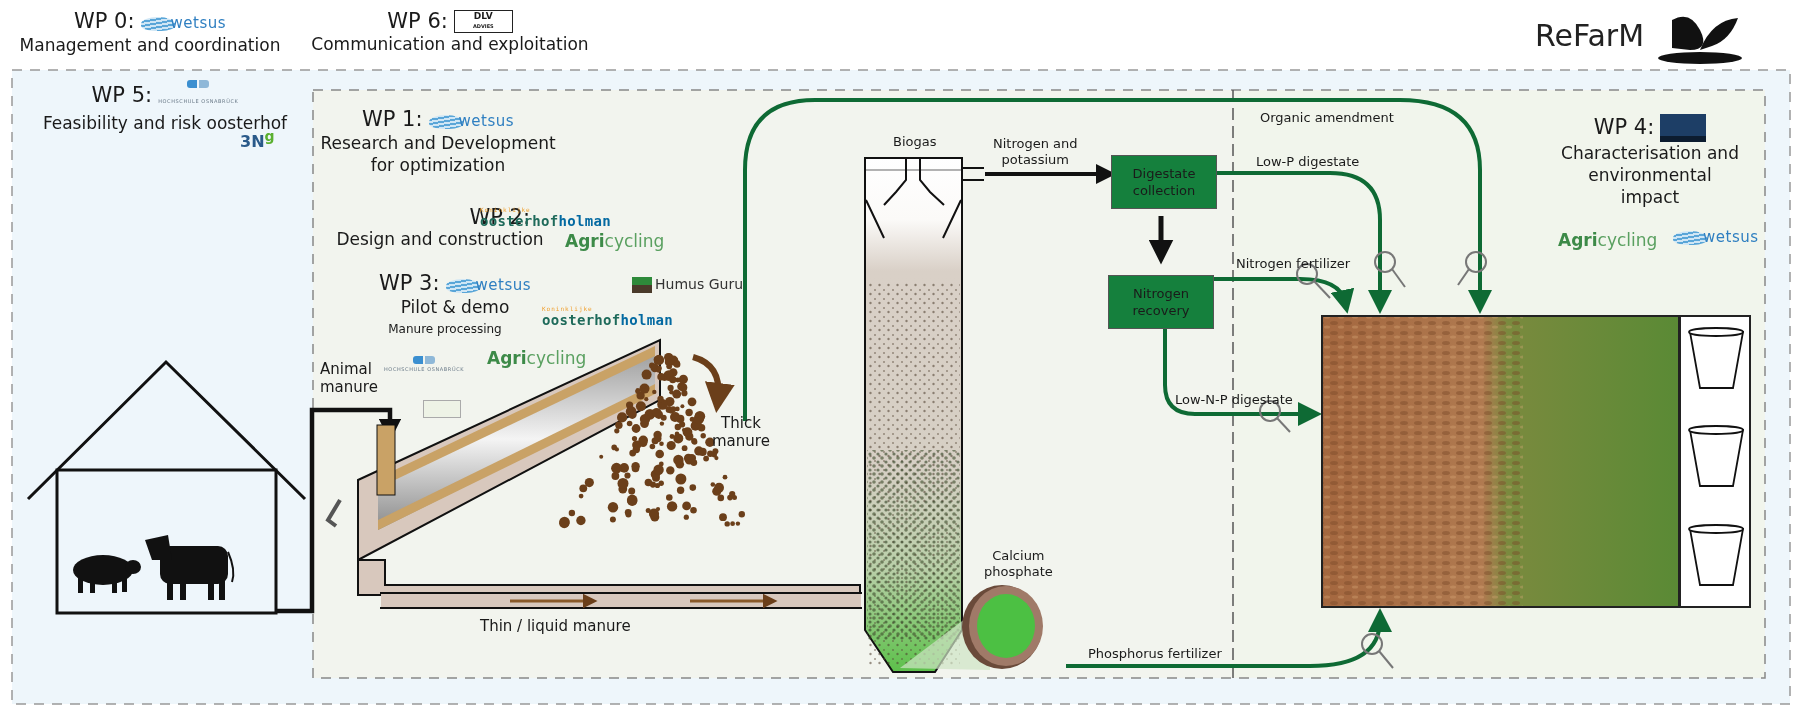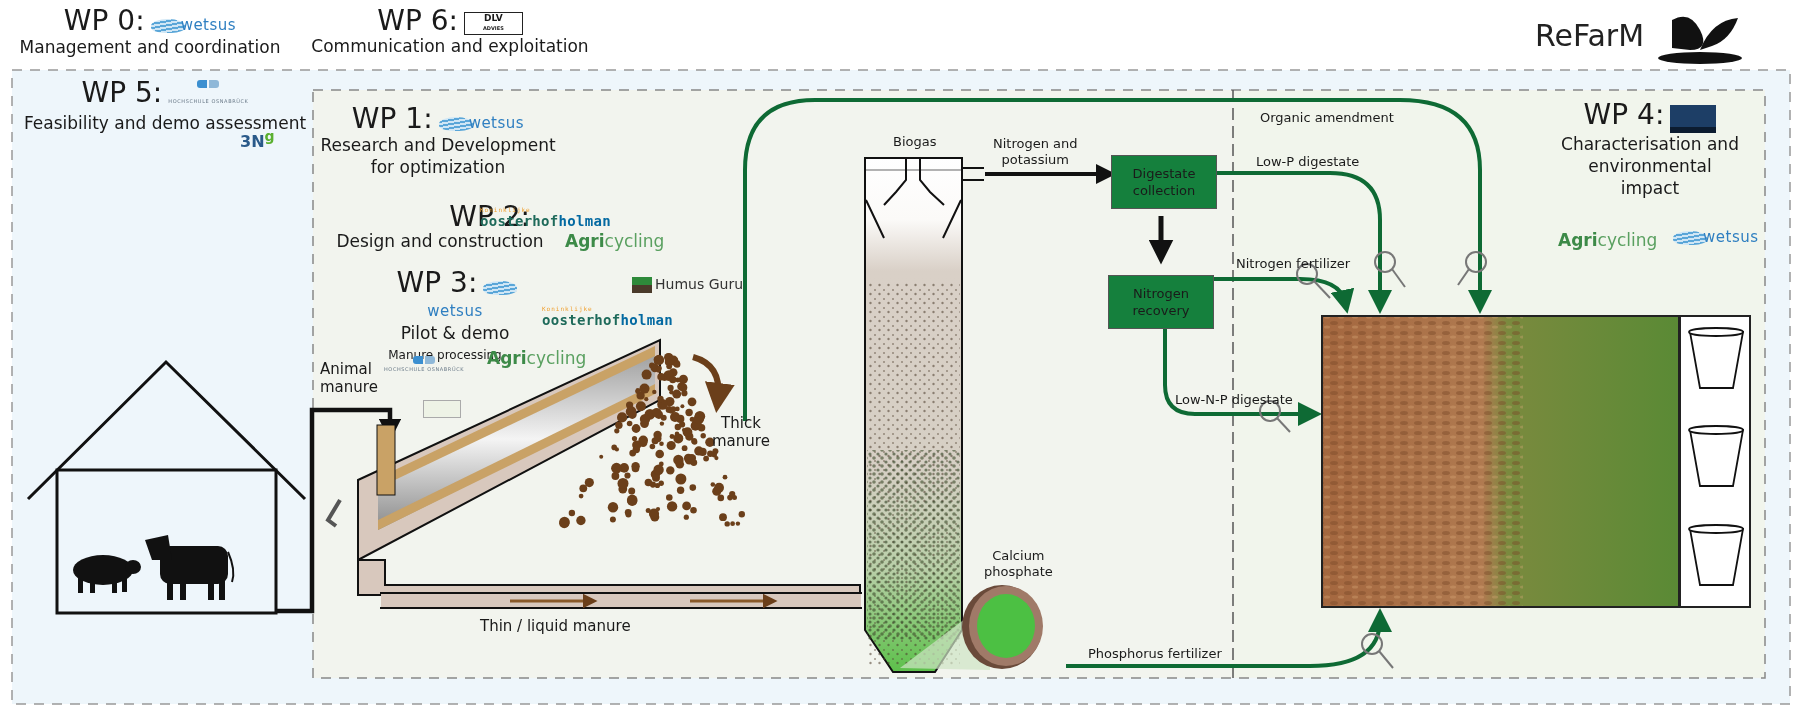--- a/index.html
+++ b/index.html
@@ -1,20 +1,20 @@
 <!DOCTYPE html>
 <html><head>
 <meta charset="utf-8">
 <style>
   html, body { margin: 0; padding: 0; background: #ffffff; }
   body { width: 1800px; height: 719px; position: relative; overflow: hidden;
          font-family: "DejaVu Sans", "Liberation Sans", sans-serif; color: #1a1a1a; }
   .abs { position: absolute; }
   .wp-title { font-size: 19px; text-align: center; line-height: 22px; }
-  .wp-title b { font-weight: normal; font-size: 28px; text-align: center; }
+  .wp-title b { font-weight: normal; font-size: 21px; text-align: center; }
   .lbl { font-size: 13px; line-height: 16px; }
   .lbl-md { font-size: 15px; line-height: 18px; }
   .logo-wetsus { color: #2f7fc1; font-weight: normal; font-size: 15px; letter-spacing: 0.5px; }
   .logo-wetsus .wave { display:inline-block; width: 34px; height: 14px; border-radius: 50% 50% 40% 40%;
       background: repeating-linear-gradient(170deg, #5aa6d8 0 2px, #cfe6f5 2px 4px); vertical-align: middle; margin-right: -4px; }
   .logo-oh { font-weight: bold; font-size: 14px; letter-spacing: 0.3px; font-family: "DejaVu Sans Mono", monospace; }
   .logo-oh .a { color: #1e6a5a; } .logo-oh .b { color: #0369a1; }
   .logo-oh .small { display:block; font-size: 6px; color: #f0a030; font-weight: normal; letter-spacing: 1px; }
   .logo-agri { font-size: 17px; color: #5aa060; }
   .logo-agri b { color: #3d8a48; }
@@ -375,21 +375,21 @@
   <div><b>WP 6:</b>
     <span class="logo-dlv"><span>DLV</span><br><span style="font-size:5px">ADVIES</span></span></div>
   <div style="font-size:17px">Communication and exploitation</div>
 </div>
 
 <div class="abs" style="left:1535px;top:18px;font-size:30px;color:#222">ReFarM</div>
 
 <div class="abs wp-title" style="left:15px;top:80px;width:300px">
   <div><b>WP 5:</b>
     <span class="logo-hs" style="display:inline-block;vertical-align:middle"><span class="mark"></span><span>HOCHSCHULE OSNABRÜCK</span></span></div>
-  <div style="font-size:17px">Feasibility and demo assessment</div>
+  <div style="font-size:17px">Feasibility and risk oosterhof</div>
 </div>
 <div class="abs logo-3n" style="left:240px;top:128px"><span>3N</span><sup>g</sup></div>
 
 <div class="abs wp-title" style="left:318px;top:108px;width:240px">
   <div><b>WP 1:</b>
     <span class="logo-wetsus"><span class="wave"></span><span>wetsus</span></span></div>
   <div style="font-size:17px">Research and Development</div>
   <div style="font-size:17px">for optimization</div>
 </div>
 
@@ -442,20 +442,20 @@
   <div>Calcium</div>
     <div>phosphate</div>
 </div>
 
 <div class="abs lbl" style="left:1260px;top:110px">Organic amendment</div>
 <div class="abs lbl" style="left:1256px;top:154px">Low-P digestate</div>
 <div class="abs lbl" style="left:1236px;top:256px">Nitrogen fertilizer</div>
 <div class="abs lbl" style="left:1175px;top:392px">Low-N-P digestate</div>
 <div class="abs lbl" style="left:1088px;top:646px">Phosphorus fertilizer</div>
 
-<div class="abs wp-title" style="left:1550px;top:104px;width:200px">
+<div class="abs wp-title" style="left:1550px;top:114px;width:200px">
   <div><b>WP 4:</b> <span class="logo-uni"></span></div>
   <div style="font-size:17px">Characterisation and</div>
   <div style="font-size:17px">environmental</div>
   <div style="font-size:17px">impact</div>
 </div>
 <div class="abs logo-agri" style="left:1558px;top:230px"><b>Agri</b><span>cycling</span></div>
 <div class="abs logo-wetsus" style="left:1673px;top:228px"><span class="wave"></span><span>wetsus</span></div>
 
 </body></html>

